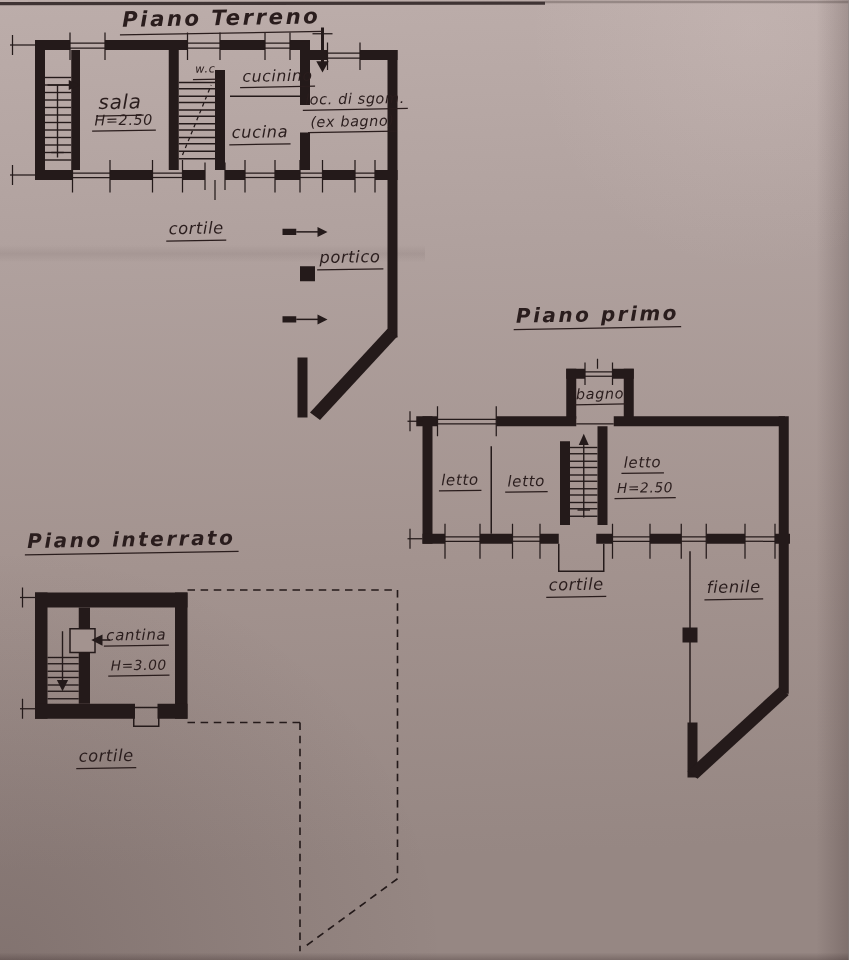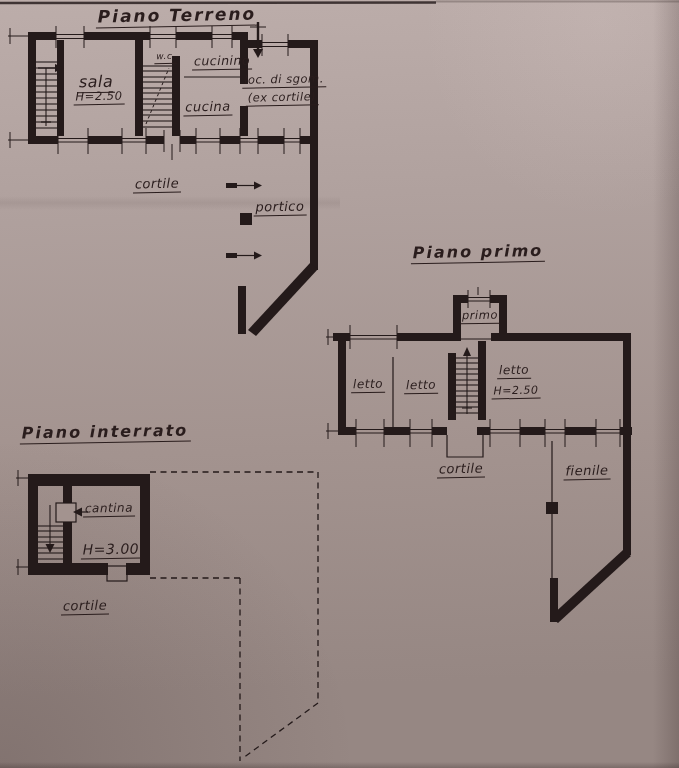--- a/index.html
+++ b/index.html
@@ -350,31 +350,31 @@
     </g>
   </svg>
 
   <div class="lbl title" style="left:177px;top:6px;font-size:17px">Piano Terreno</div>
   <div class="lbl" style="left:96px;top:73px;font-size:16px">sala</div>
   <div class="lbl" style="left:99px;top:90px;font-size:11.5px">H=2.50</div>
   <div class="lbl" style="left:166px;top:52px;font-size:9px">w.c.</div>
   <div class="lbl" style="left:222px;top:54px;font-size:12.5px">cucinino</div>
   <div class="lbl" style="left:208px;top:100px;font-size:13px">cucina</div>
   <div class="lbl" style="left:284px;top:73px;font-size:11.5px">loc. di sgom.</div>
-  <div class="lbl" style="left:282px;top:91px;font-size:11.5px">(ex cortile)</div>
+  <div class="lbl" style="left:282px;top:91px;font-size:11.5px">(ex bagno)</div>
   <div class="lbl" style="left:157px;top:177px;font-size:13px">cortile</div>
   <div class="lbl" style="left:280px;top:200px;font-size:13px">portico</div>
 
   <div class="lbl title" style="left:478px;top:243px;font-size:16px">Piano primo</div>
-  <div class="lbl" style="left:480px;top:309px;font-size:11.5px">primo</div>
+  <div class="lbl" style="left:480px;top:309px;font-size:11.5px">bagno</div>
   <div class="lbl" style="left:368px;top:378px;font-size:12px">letto</div>
   <div class="lbl" style="left:421px;top:379px;font-size:12px">letto</div>
   <div class="lbl" style="left:514px;top:364px;font-size:12px">letto</div>
   <div class="lbl" style="left:516px;top:385px;font-size:11px">H=2.50</div>
   <div class="lbl" style="left:461px;top:462px;font-size:13px">cortile</div>
   <div class="lbl" style="left:587px;top:464px;font-size:13px">fienile</div>
 
   <div class="lbl title" style="left:105px;top:423px;font-size:16px">Piano interrato</div>
   <div class="lbl" style="left:109px;top:502px;font-size:12px">cantina</div>
-  <div class="lbl" style="left:111px;top:542px;font-size:14px">H=3.00</div>
+  <div class="lbl" style="left:111px;top:527px;font-size:11px">H=3.00</div>
   <div class="lbl" style="left:85px;top:599px;font-size:13px">cortile</div>
 
 </div>
 
 </body></html>

